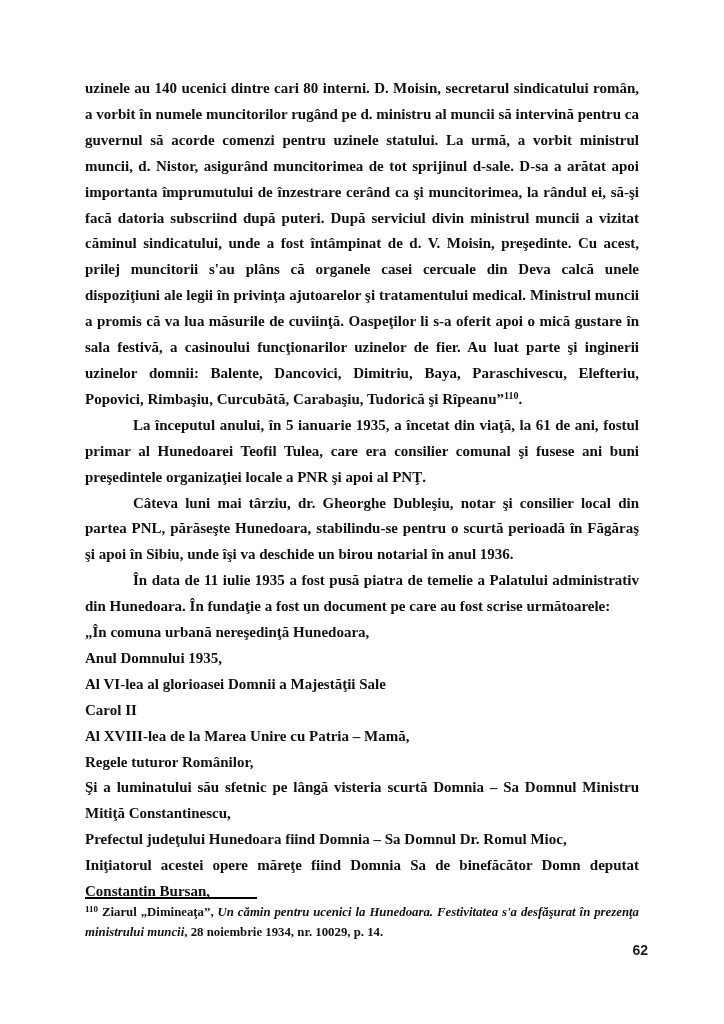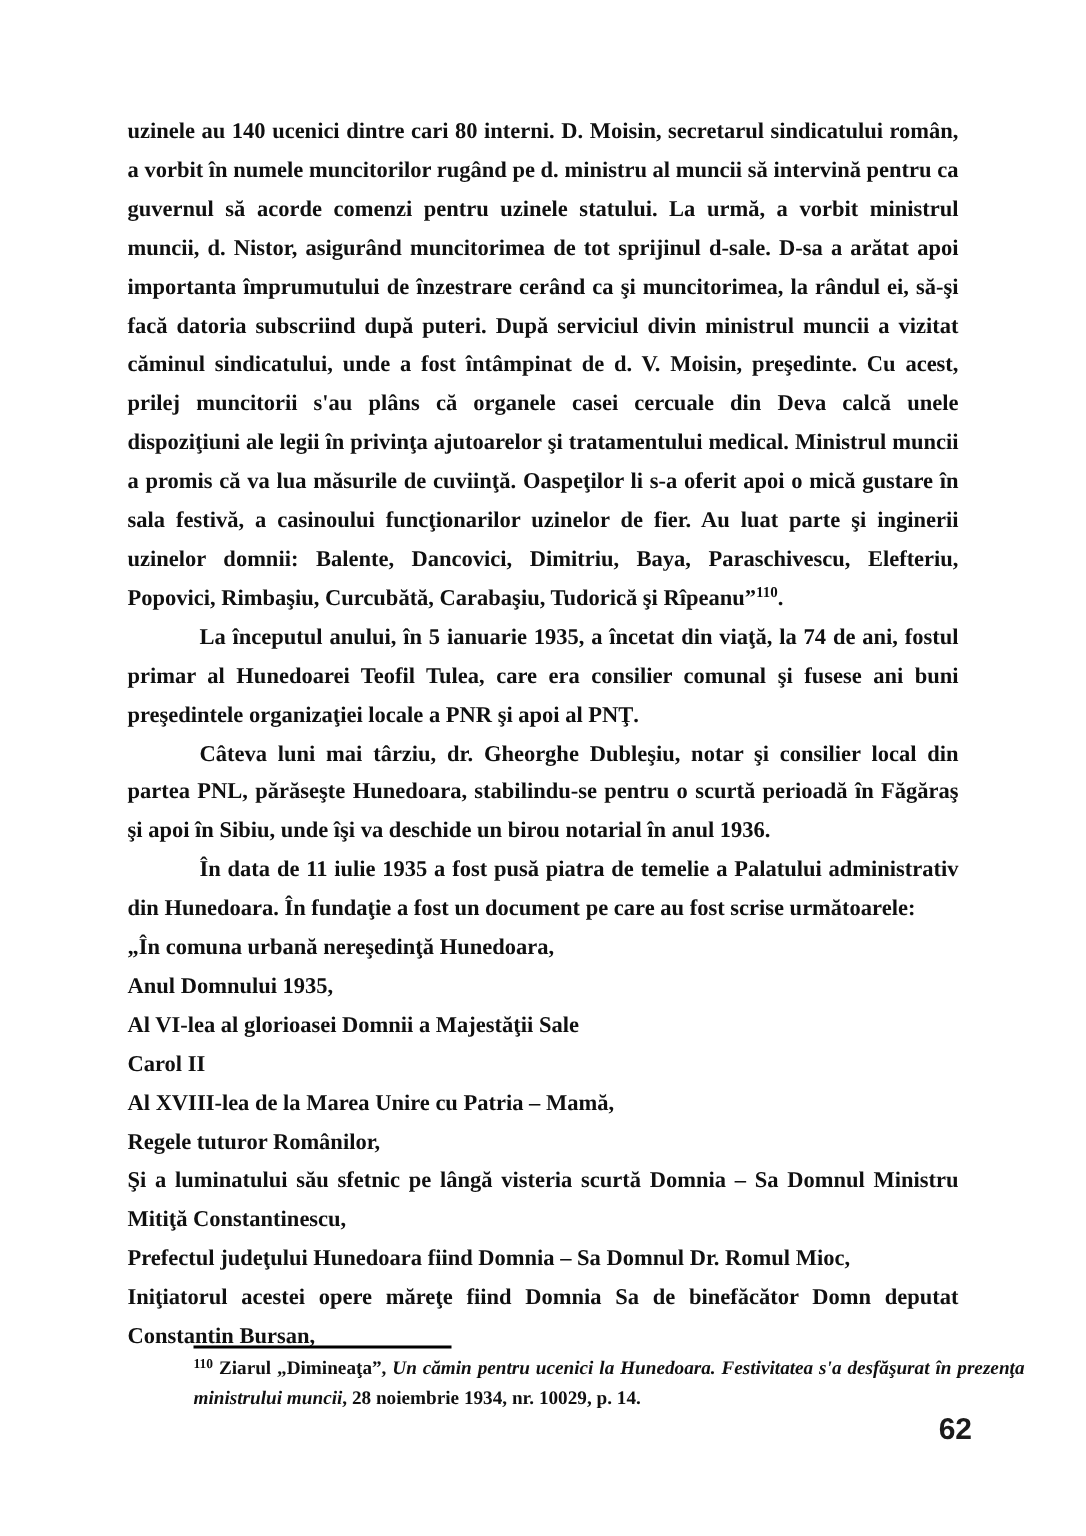--- a/index.html
+++ b/index.html
@@ -37,21 +37,20 @@
     font-size: 10px;
     line-height: 0;
     vertical-align: 5px;
   }
   .footnote-block {
     position: absolute;
     left: 85px;
     top: 897px;
     width: 554px;
     font-family: "Liberation Serif", serif;
-    margin-left: 44px;
   }
   .fn-rule {
     width: 172px;
     height: 0;
     border-top: 2px solid #000000;
     margin: 0 0 4px 0;
   }
   .fn-text {
     margin: 0;
     font-size: 12.8px;
@@ -66,34 +65,34 @@
   .fn-italic {
     font-style: italic;
   }
   .page-number {
     position: absolute;
     left: 622px;
     top: 942px;
     width: 26px;
     text-align: right;
     font-family: "Liberation Sans", sans-serif;
-    font-size: 20px;
+    font-size: 14px;
     color: #1c1c1c;
   }
 </style>
 </head>
 <body>
 
 <div class="page">
 
   <div class="text-block">
 
     <p><span>uzinele au 140 ucenici dintre cari 80 interni. D. Moisin, secretarul sindicatului român, a vorbit în numele muncitorilor rugând pe d. ministru al muncii să intervină pentru ca guvernul să acorde comenzi pentru uzinele statului. La urmă, a vorbit ministrul muncii, d. Nistor, asigurând muncitorimea de tot sprijinul d-sale. D-sa a arătat apoi importanta împrumutului de înzestrare cerând ca şi muncitorimea, la rândul ei, să-şi facă datoria subscriind după puteri. După serviciul divin ministrul muncii a vizitat căminul sindicatului, unde a fost întâmpinat de d. V. Moisin, preşedinte. Cu acest, prilej muncitorii s'au plâns că organele casei cercuale din Deva calcă unele dispoziţiuni ale legii în privinţa ajutoarelor şi tratamentului medical. Ministrul muncii a promis că va lua măsurile de cuviinţă. Oaspeţilor li s-a oferit apoi o mică gustare în sala festivă, a casinoului funcţionarilor uzinelor de fier. Au luat parte şi inginerii uzinelor domnii: Balente, Dancovici, Dimitriu, Baya, Paraschivescu, Elefteriu, Popovici, Rimbaşiu, Curcubătă, Carabaşiu, Tudorică şi Rîpeanu”</span><sup class="fn-ref">110</sup><span>.</span></p>
 
-    <p class="indent">La începutul anului, în 5 ianuarie 1935, a încetat din viaţă, la 74 de ani, fostul primar al Hunedoarei Teofil Tulea, care era consilier comunal şi fusese ani buni preşedintele organizaţiei locale a PNR şi apoi al PNŢ.</p>
+    <p class="indent">La începutul anului, în 5 ianuarie 1935, a încetat din viaţă, la 61 de ani, fostul primar al Hunedoarei Teofil Tulea, care era consilier comunal şi fusese ani buni preşedintele organizaţiei locale a PNR şi apoi al PNŢ.</p>
 
     <p class="indent">Câteva luni mai târziu, dr. Gheorghe Dubleşiu, notar şi consilier local din partea PNL, părăseşte Hunedoara, stabilindu-se pentru o scurtă perioadă în Făgăraş şi apoi în Sibiu, unde îşi va deschide un birou notarial în anul 1936.</p>
 
     <p class="indent">În data de 11 iulie 1935 a fost pusă piatra de temelie a Palatului administrativ din Hunedoara. În fundaţie a fost un document pe care au fost scrise următoarele:</p>
 
     <p>„În comuna urbană nereşedinţă Hunedoara,</p>
     <p>Anul Domnului 1935,</p>
     <p>Al VI-lea al glorioasei Domnii a Majestăţii Sale</p>
     <p>Carol II</p>
     <p>Al XVIII-lea de la Marea Unire cu Patria – Mamă,</p>

